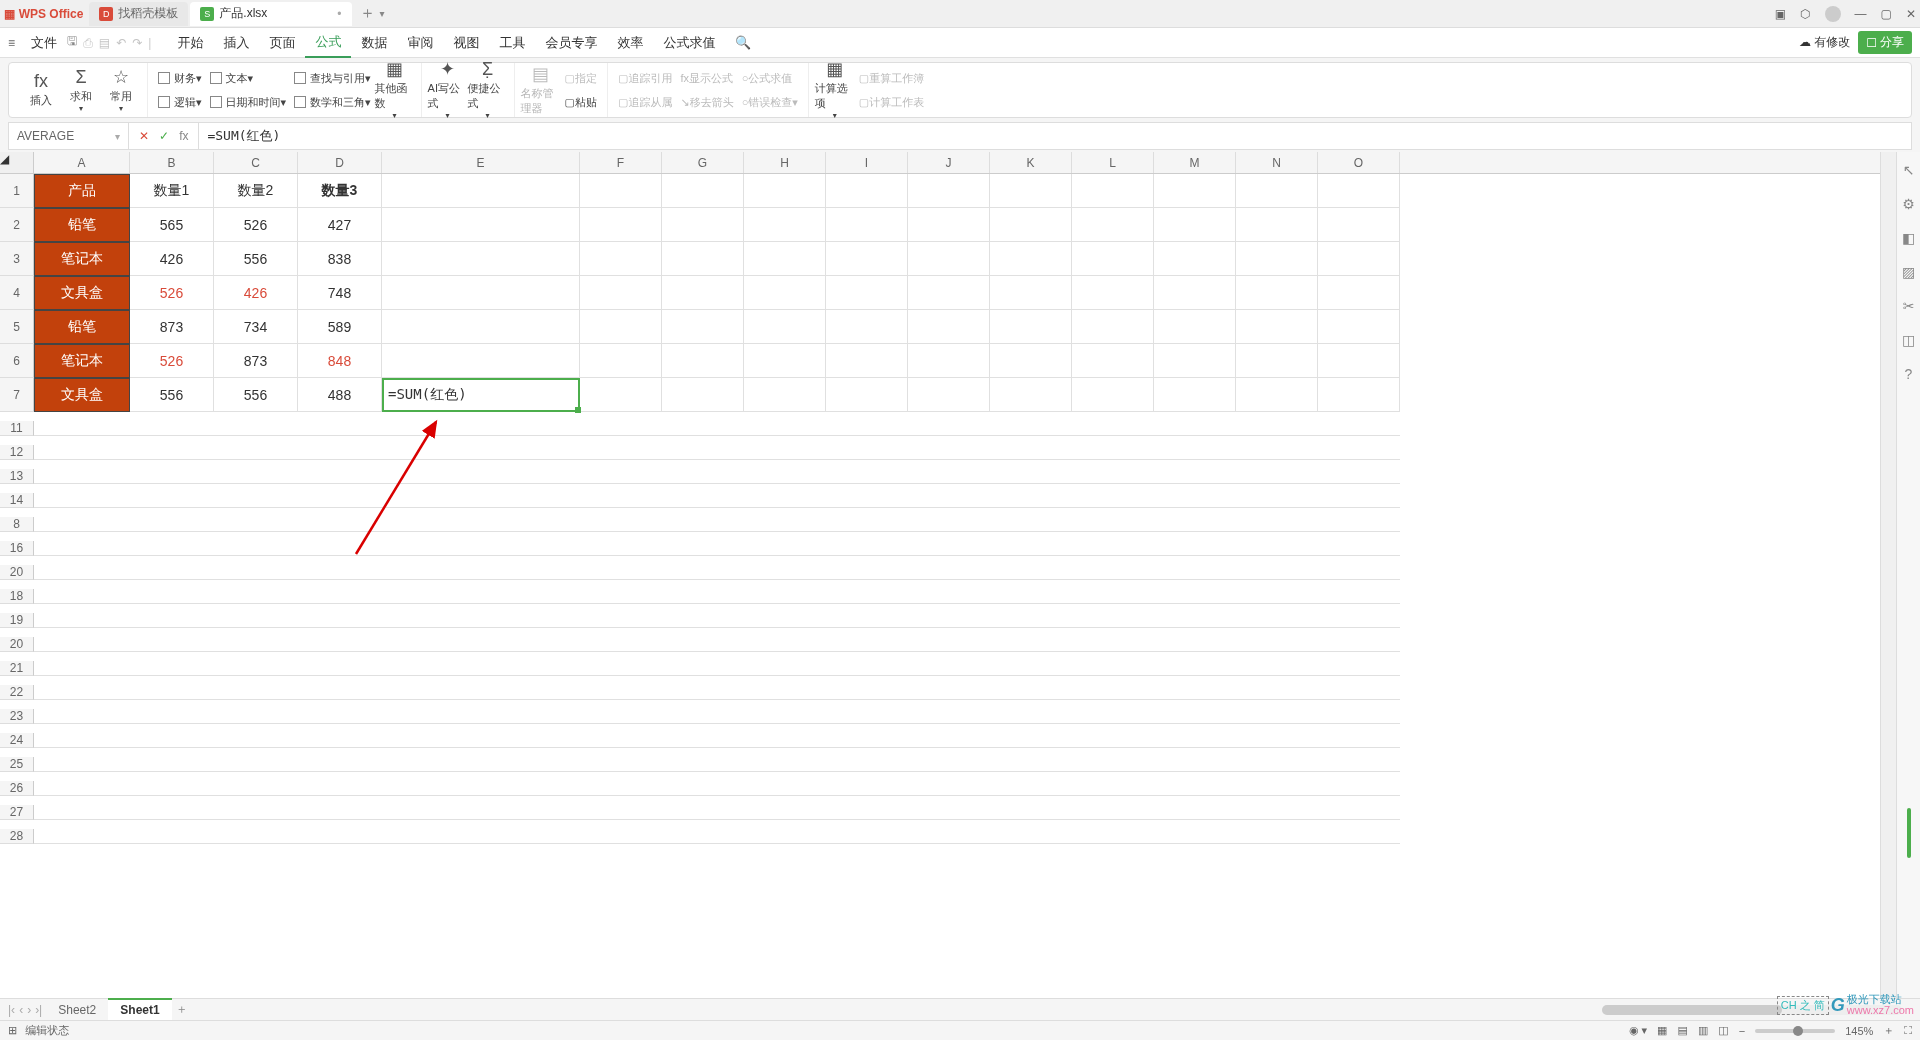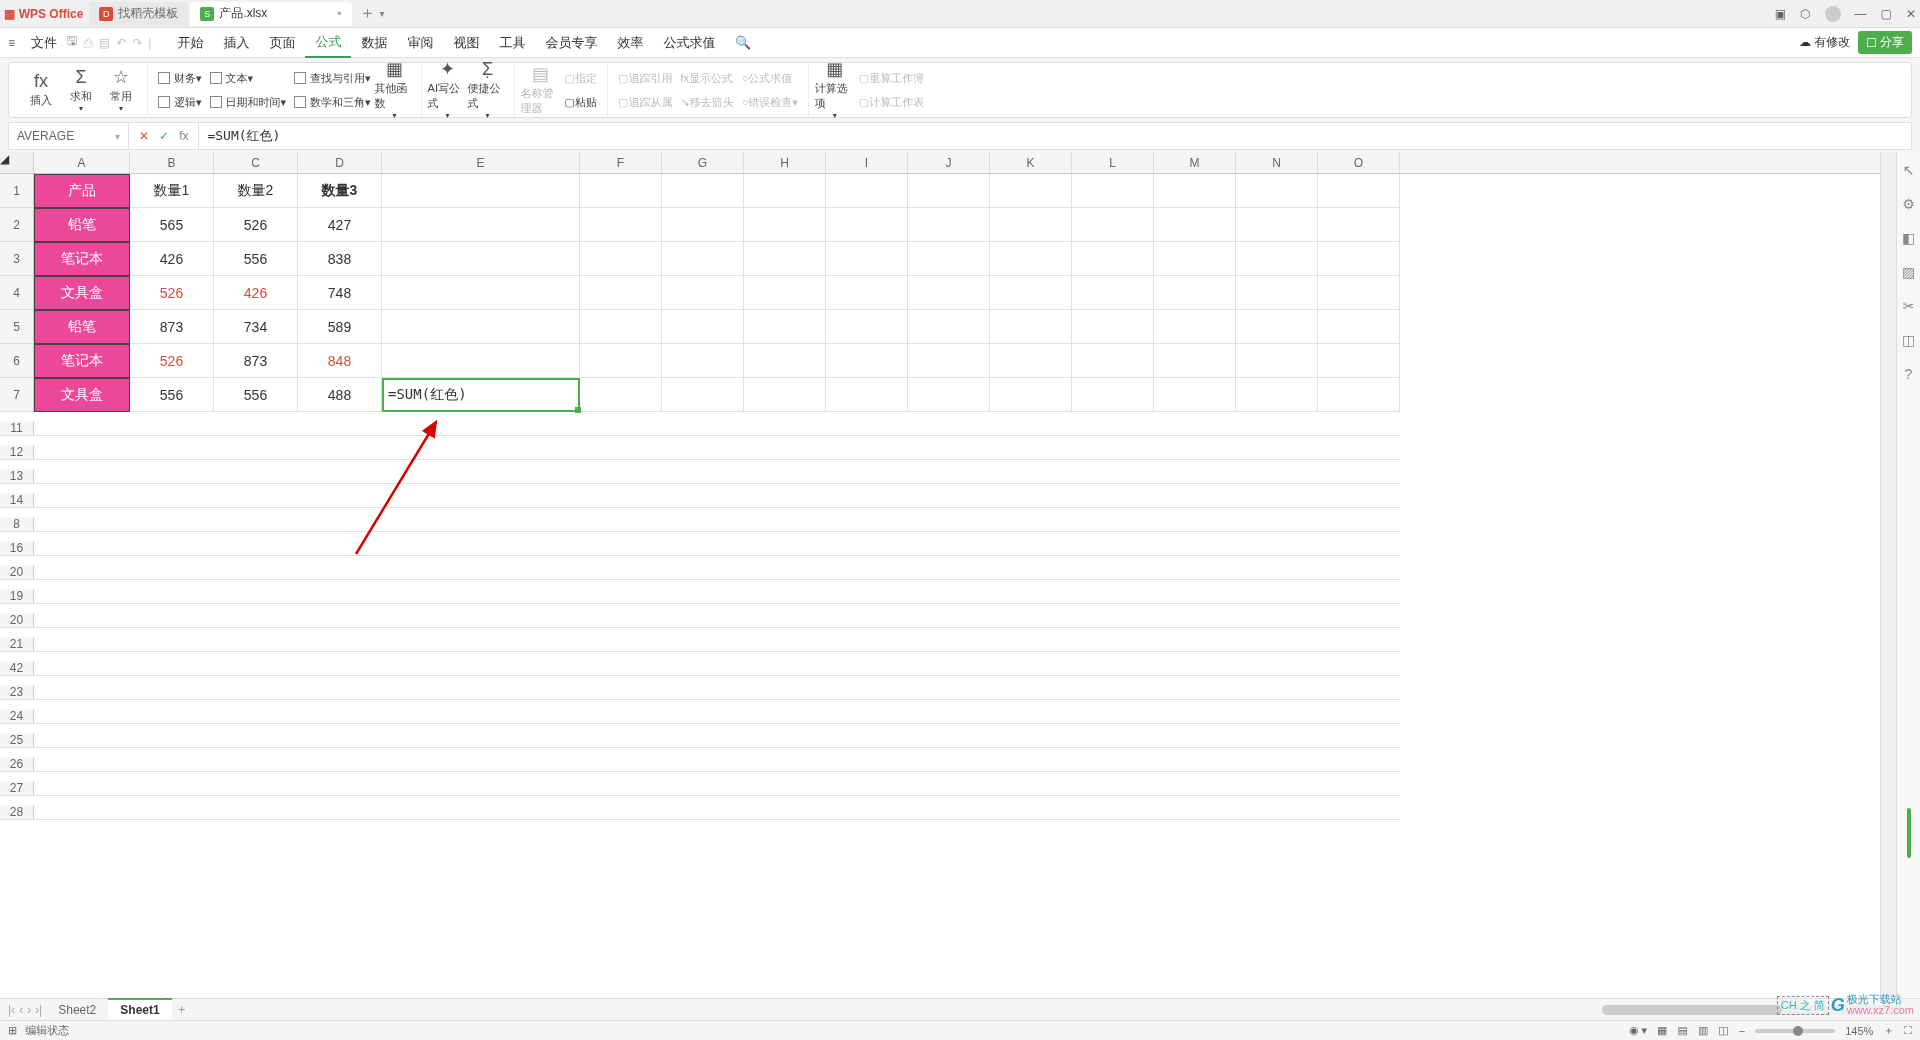--- a/index.html
+++ b/index.html
@@ -52,21 +52,21 @@
 
 .sheet-wrap { position: absolute; top: 152px; left: 0; right: 24px; bottom: 42px; display: flex; }
 .sheet { flex: 1; background: #fff; position: relative; overflow: hidden; }
 .colheads { display: flex; height: 22px; background: #f5f5f5; border-bottom: 1px solid #ccc; }
 .rowcol-corner { width: 34px; border-right: 1px solid #ccc; background: #f0f0f0; }
 .colhead { border-right: 1px solid #ddd; text-align: center; line-height: 22px; font-size: 12px; color: #666; }
 .row { display: flex; height: 34px; }
 .row.short { height: 24px; align-items: flex-end; }
 .rowhead { width: 34px; background: #f5f5f5; border-right: 1px solid #ccc; border-bottom: 1px solid #ddd; text-align: center; display: flex; align-items: center; justify-content: center; font-size: 12px; color: #666; }
 .cell { border-right: 1px solid #e0e0e0; border-bottom: 1px solid #e0e0e0; display: flex; align-items: center; justify-content: center; font-size: 14px; }
-.cell.hdr { background: #ec4899; color: #fff; border: 1px solid #444; }
+.cell.hdr { background: #c2410c; color: #fff; border: 1px solid #444; }
 .cell.red { color: #d94b3a; }
 .cell.active { border: 2px solid #4cae4c; justify-content: flex-start; padding-left: 4px; font-family: Consolas, monospace; position: relative; overflow: visible; z-index: 5; }
 .cell.active::after { content: ''; position: absolute; right: -3px; bottom: -3px; width: 6px; height: 6px; background: #4cae4c; }
 .vscroll { width: 16px; background: #f0f0f0; border-left: 1px solid #ddd; }
 
 
 .arrow { position: absolute; z-index: 10; }
 
 
 .rsidebar { position: absolute; right: 0; top: 152px; bottom: 42px; width: 24px; background: #f7f7f7; border-left: 1px solid #ddd; display: flex; flex-direction: column; align-items: center; padding-top: 10px; gap: 18px; color: #888; }
@@ -512,20 +512,38 @@
           <div class="cell" style="width: 82px;"></div>
           <div class="cell" style="width: 82px;"></div>
           <div class="cell" style="width: 82px;"></div>
           <div class="cell" style="width: 82px;"></div>
           <div class="cell" style="width: 82px;"></div>
           <div class="cell" style="width: 82px;"></div>
           <div class="cell" style="width: 82px;"></div>
           <div class="cell" style="width: 82px;"></div>
         </div>
         <div class="row short">
+          <div class="rowhead">18</div>
+          <div class="cell" style="width: 96px;"></div>
+          <div class="cell" style="width: 84px;"></div>
+          <div class="cell" style="width: 84px;"></div>
+          <div class="cell" style="width: 84px;"></div>
+          <div class="cell" style="width: 198px;"></div>
+          <div class="cell" style="width: 82px;"></div>
+          <div class="cell" style="width: 82px;"></div>
+          <div class="cell" style="width: 82px;"></div>
+          <div class="cell" style="width: 82px;"></div>
+          <div class="cell" style="width: 82px;"></div>
+          <div class="cell" style="width: 82px;"></div>
+          <div class="cell" style="width: 82px;"></div>
+          <div class="cell" style="width: 82px;"></div>
+          <div class="cell" style="width: 82px;"></div>
+          <div class="cell" style="width: 82px;"></div>
+        </div>
+        <div class="row short">
           <div class="rowhead">19</div>
           <div class="cell" style="width: 96px;"></div>
           <div class="cell" style="width: 84px;"></div>
           <div class="cell" style="width: 84px;"></div>
           <div class="cell" style="width: 84px;"></div>
           <div class="cell" style="width: 198px;"></div>
           <div class="cell" style="width: 82px;"></div>
           <div class="cell" style="width: 82px;"></div>
           <div class="cell" style="width: 82px;"></div>
           <div class="cell" style="width: 82px;"></div>
@@ -566,21 +584,21 @@
           <div class="cell" style="width: 82px;"></div>
           <div class="cell" style="width: 82px;"></div>
           <div class="cell" style="width: 82px;"></div>
           <div class="cell" style="width: 82px;"></div>
           <div class="cell" style="width: 82px;"></div>
           <div class="cell" style="width: 82px;"></div>
           <div class="cell" style="width: 82px;"></div>
           <div class="cell" style="width: 82px;"></div>
         </div>
         <div class="row short">
-          <div class="rowhead">42</div>
+          <div class="rowhead">22</div>
           <div class="cell" style="width: 96px;"></div>
           <div class="cell" style="width: 84px;"></div>
           <div class="cell" style="width: 84px;"></div>
           <div class="cell" style="width: 84px;"></div>
           <div class="cell" style="width: 198px;"></div>
           <div class="cell" style="width: 82px;"></div>
           <div class="cell" style="width: 82px;"></div>
           <div class="cell" style="width: 82px;"></div>
           <div class="cell" style="width: 82px;"></div>
           <div class="cell" style="width: 82px;"></div>

